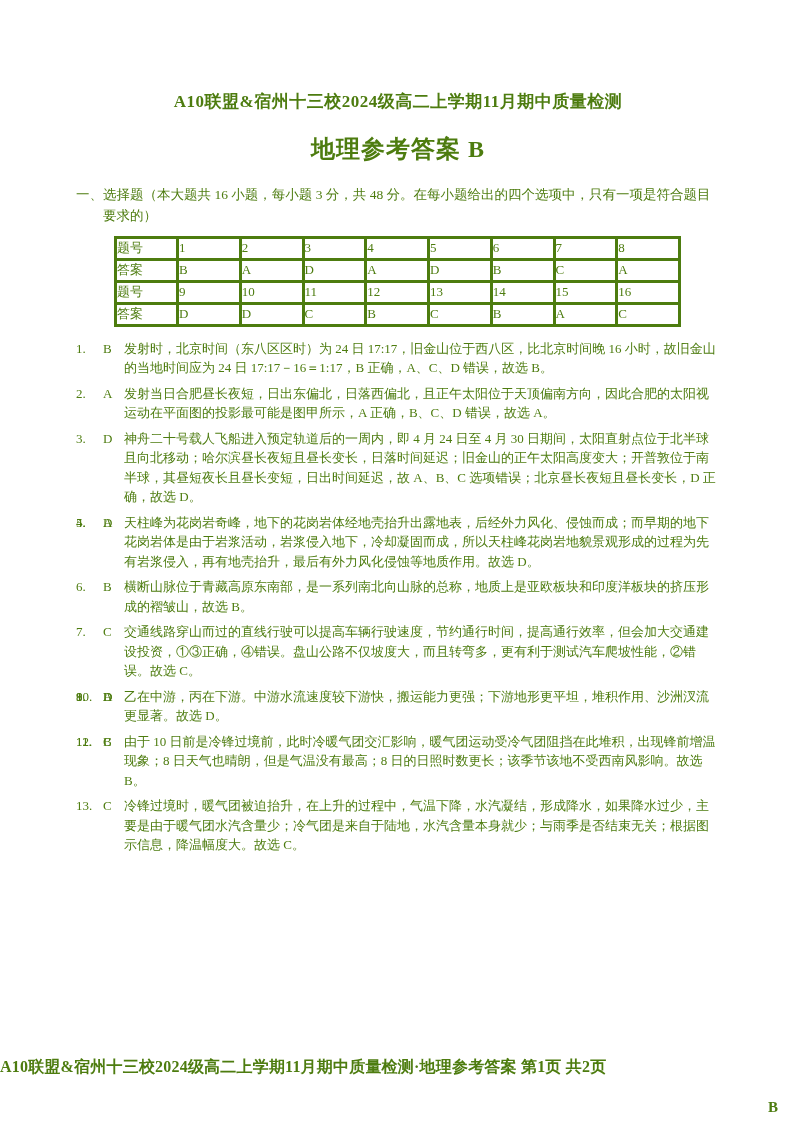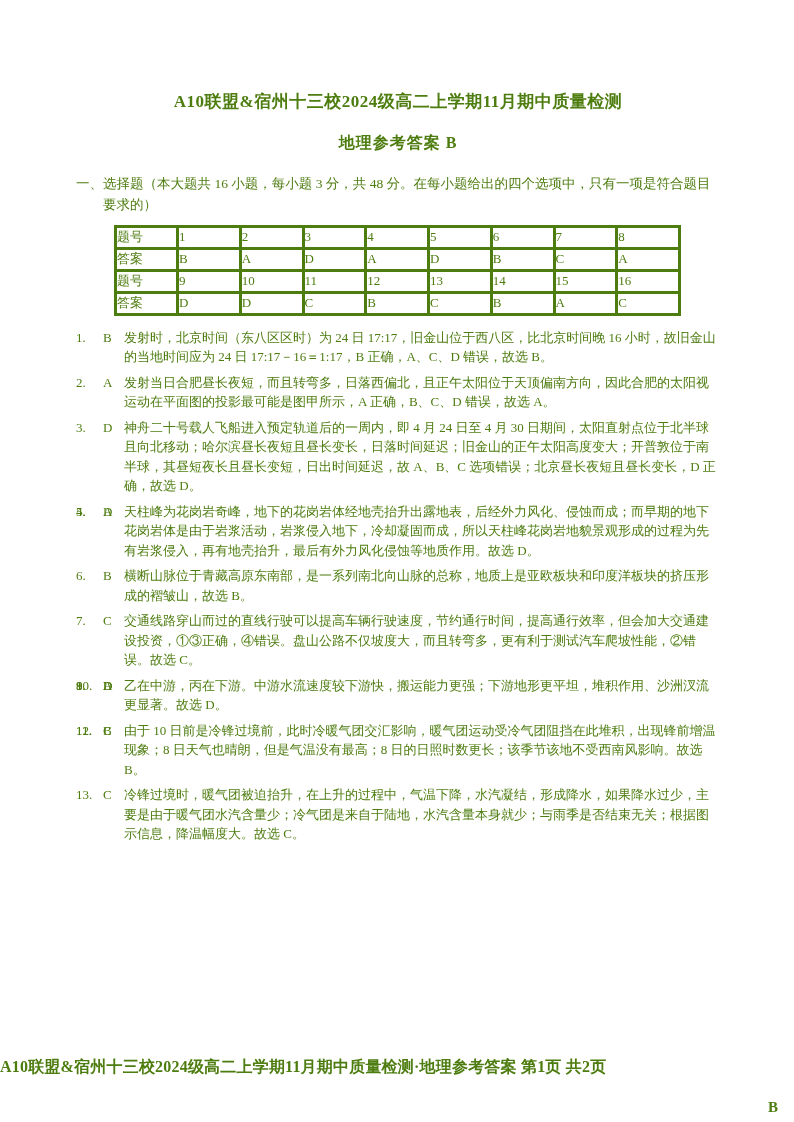--- a/index.html
+++ b/index.html
@@ -20,21 +20,21 @@
   .title {
     margin-top: 90px;
     text-align: center;
     font-size: 17px;
     font-weight: bold;
     letter-spacing: 0.5px;
   }
   .subtitle {
     margin-top: 20px;
     text-align: center;
-    font-size: 16px;
+    font-size: 24px;
     font-weight: bold;
     letter-spacing: 1px;
   }
   .intro {
     margin-top: 20px;
     font-size: 13.5px;
     line-height: 1.55;
     padding-left: 27px;
     text-indent: -27px;
   }
@@ -137,21 +137,21 @@
             <td>B</td>
             <td>C</td>
             <td>B</td>
             <td>A</td>
             <td>C</td>
           </tr>
         </tbody>
     </table>
     <div class="explanations">
         <div class="exp-item"><span class="exp-num">1.</span><span class="exp-ans">B</span><span class="exp-text">发射时，北京时间（东八区区时）为 24 日 17:17，旧金山位于西八区，比北京时间晚 16 小时，故旧金山的当地时间应为 24 日 17:17－16＝1:17，B 正确，A、C、D 错误，故选 B。</span></div>
-        <div class="exp-item"><span class="exp-num">2.</span><span class="exp-ans">A</span><span class="exp-text">发射当日合肥昼长夜短，而且转弯多，日落西偏北，且正午太阳位于天顶偏南方向，因此合肥的太阳视运动在平面图的投影最可能是图甲所示，A 正确，B、C、D 错误，故选 A。</span></div>
+        <div class="exp-item"><span class="exp-num">2.</span><span class="exp-ans">A</span><span class="exp-text">发射当日合肥昼长夜短，日出东偏北，日落西偏北，且正午太阳位于天顶偏南方向，因此合肥的太阳视运动在平面图的投影最可能是图甲所示，A 正确，B、C、D 错误，故选 A。</span></div>
         <div class="exp-item"><span class="exp-num">3.</span><span class="exp-ans">D</span><span class="exp-text">神舟二十号载人飞船进入预定轨道后的一周内，即 4 月 24 日至 4 月 30 日期间，太阳直射点位于北半球且向北移动；哈尔滨昼长夜短且昼长变长，日落时间延迟；旧金山的正午太阳高度变大；开普敦位于南半球，其昼短夜长且昼长变短，日出时间延迟，故 A、B、C 选项错误；北京昼长夜短且昼长变长，D 正确，故选 D。</span></div>
         <div class="exp-item"><span class="exp-num">4.</span><span class="exp-ans">A</span></div>
         <div class="exp-item"><span class="exp-num">5.</span><span class="exp-ans">D</span><span class="exp-text">天柱峰为花岗岩奇峰，地下的花岗岩体经地壳抬升出露地表，后经外力风化、侵蚀而成；而早期的地下花岗岩体是由于岩浆活动，岩浆侵入地下，冷却凝固而成，所以天柱峰花岗岩地貌景观形成的过程为先有岩浆侵入，再有地壳抬升，最后有外力风化侵蚀等地质作用。故选 D。</span></div>
         <div class="exp-item"><span class="exp-num">6.</span><span class="exp-ans">B</span><span class="exp-text">横断山脉位于青藏高原东南部，是一系列南北向山脉的总称，地质上是亚欧板块和印度洋板块的挤压形成的褶皱山，故选 B。</span></div>
         <div class="exp-item"><span class="exp-num">7.</span><span class="exp-ans">C</span><span class="exp-text">交通线路穿山而过的直线行驶可以提高车辆行驶速度，节约通行时间，提高通行效率，但会加大交通建设投资，①③正确，④错误。盘山公路不仅坡度大，而且转弯多，更有利于测试汽车爬坡性能，②错误。故选 C。</span></div>
         <div class="exp-item"><span class="exp-num">8.</span><span class="exp-ans">A</span></div>
         <div class="exp-item"><span class="exp-num">9.</span><span class="exp-ans">D</span></div>
         <div class="exp-item"><span class="exp-num">10.</span><span class="exp-ans">D</span><span class="exp-text">乙在中游，丙在下游。中游水流速度较下游快，搬运能力更强；下游地形更平坦，堆积作用、沙洲汊流更显著。故选 D。</span></div>
         <div class="exp-item"><span class="exp-num">11.</span><span class="exp-ans">C</span></div>
         <div class="exp-item"><span class="exp-num">12.</span><span class="exp-ans">B</span><span class="exp-text">由于 10 日前是冷锋过境前，此时冷暖气团交汇影响，暖气团运动受冷气团阻挡在此堆积，出现锋前增温现象；8 日天气也晴朗，但是气温没有最高；8 日的日照时数更长；该季节该地不受西南风影响。故选 B。</span></div>

